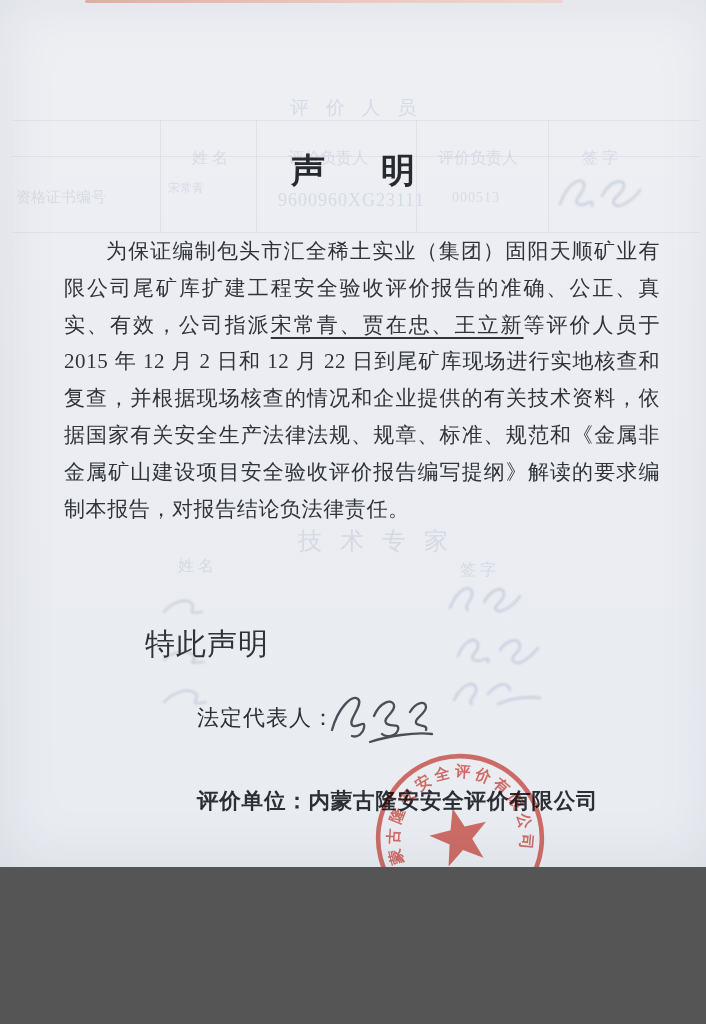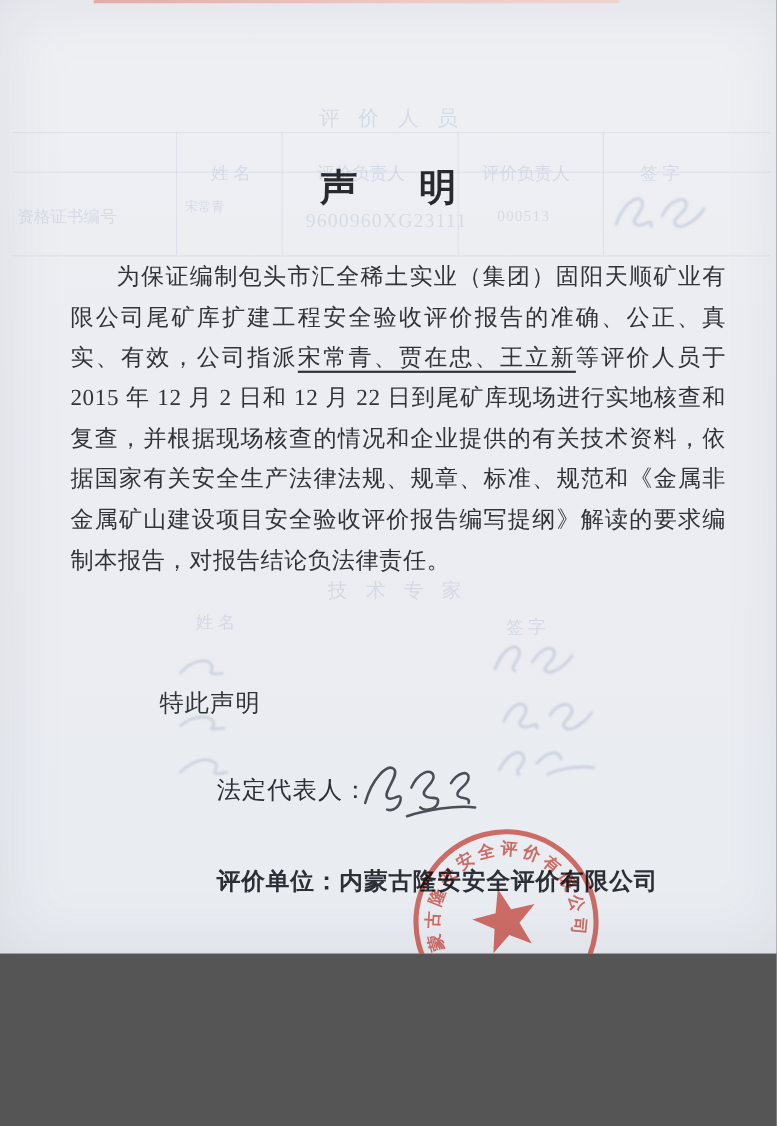--- a/index.html
+++ b/index.html
@@ -20,21 +20,21 @@
   .gline{background:#bcc4d6;opacity:.30;}
   .ghost-sig{filter:blur(1.1px);opacity:.45;}
   
   .title{left:291px;top:148px;font-size:34px;font-weight:bold;letter-spacing:11px;color:#26292e;white-space:pre;}
   .body-par{
     left:64px;top:233px;width:596px;
     font-size:21px;line-height:36.8px;letter-spacing:.6px;
     text-align:justify;text-indent:42px;margin:0;color:#303439;
   }
   .body-par .uline{text-decoration:underline;text-underline-offset:5px;text-decoration-thickness:1.5px;}
-  .closing{left:145px;top:624px;font-size:22px;color:#2f333a;letter-spacing:1px;text-align:center;}
+  .closing{left:145px;top:624px;font-size:30px;color:#2f333a;letter-spacing:1px;text-align:center;}
   .legal-row{left:197px;top:703px;font-size:22px;font-weight:400;color:#2b2f36;letter-spacing:1px;}
   .evaluator-row{left:197px;top:786px;font-size:21.5px;font-weight:600;color:#2b2f36;letter-spacing:.8px;}
   .date-row{left:357px;top:864px;font-size:23px;color:#2f333a;letter-spacing:1px;}
   .sig-svg{left:318px;top:686px;}
   .stamp{left:372px;top:750px;mix-blend-mode:multiply;}
 </style>
 </head>
 <body>
 
 <div class="page">
@@ -61,21 +61,21 @@
     <div class="abs ghost" style="left:278px;top:190px;font-size:18px;letter-spacing:1px">9600960XG23111</div>
     <div class="abs ghost" style="left:452px;top:190px;font-size:14px;letter-spacing:1px">000513</div>
 
     <svg class="abs ghost-sig" style="left:552px;top:168px" width="96" height="52" viewBox="0 0 96 52">
       <g fill="none" stroke="#9fabc4" stroke-width="2.4" stroke-linecap="round">
         <path d="M8,36 C16,14 30,8 32,16 C34,24 20,32 26,36 C32,40 42,28 40,38"></path>
         <path d="M50,28 C58,12 72,10 72,18 C72,26 58,30 62,36 C66,42 82,32 88,22"></path>
       </g>
     </svg>
 
-    <div class="abs ghost" style="left:298px;top:525px;font-size:18px;letter-spacing:6px">技 术 专 家</div>
+    <div class="abs ghost" style="left:298px;top:525px;font-size:24px;letter-spacing:6px">技 术 专 家</div>
     <div class="abs ghost" style="left:178px;top:556px;font-size:16px">姓  名</div>
     <div class="abs ghost" style="left:460px;top:560px;font-size:16px">签  字</div>
 
     <svg class="abs ghost-sig" style="left:444px;top:578px" width="95" height="42" viewBox="0 0 95 42">
       <g fill="none" stroke="#9fabc4" stroke-width="2.4" stroke-linecap="round">
         <path d="M6,30 C14,10 26,6 28,14 C30,22 18,28 24,32"></path>
         <path d="M40,24 C48,10 60,8 60,16 C60,24 48,28 52,32 C56,36 70,28 76,18"></path>
       </g>
     </svg>
     <svg class="abs ghost-sig" style="left:452px;top:630px" width="95" height="40" viewBox="0 0 95 40">

